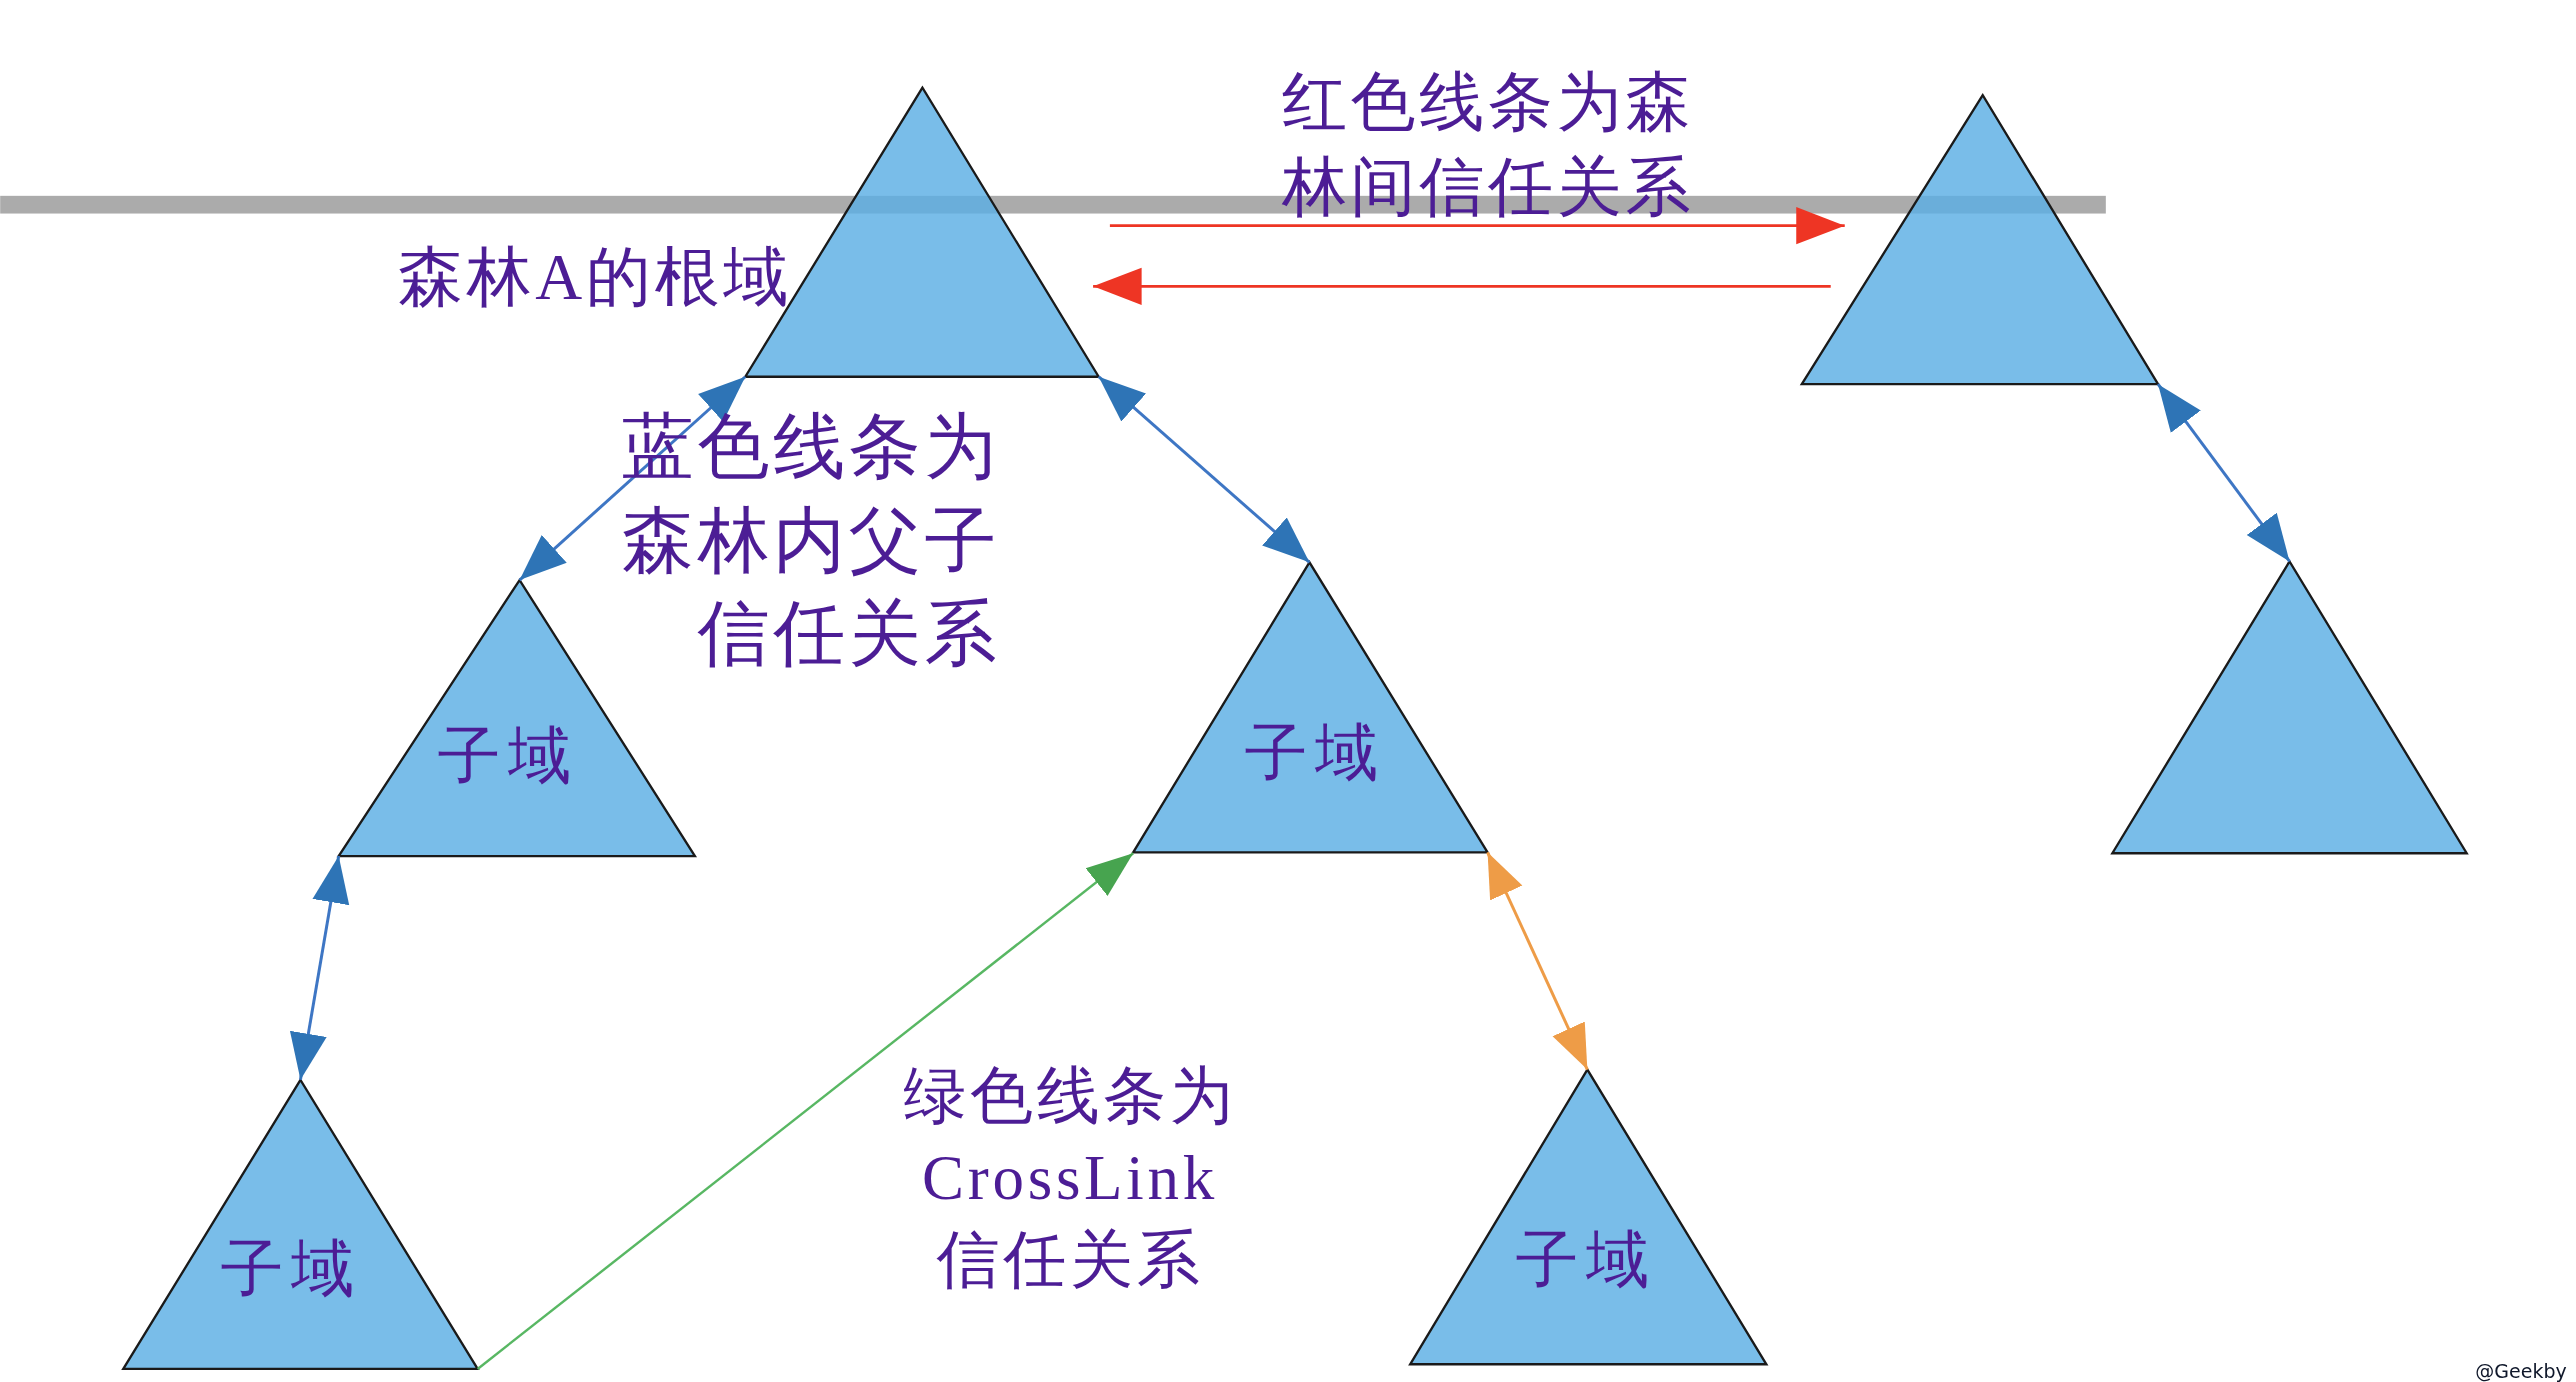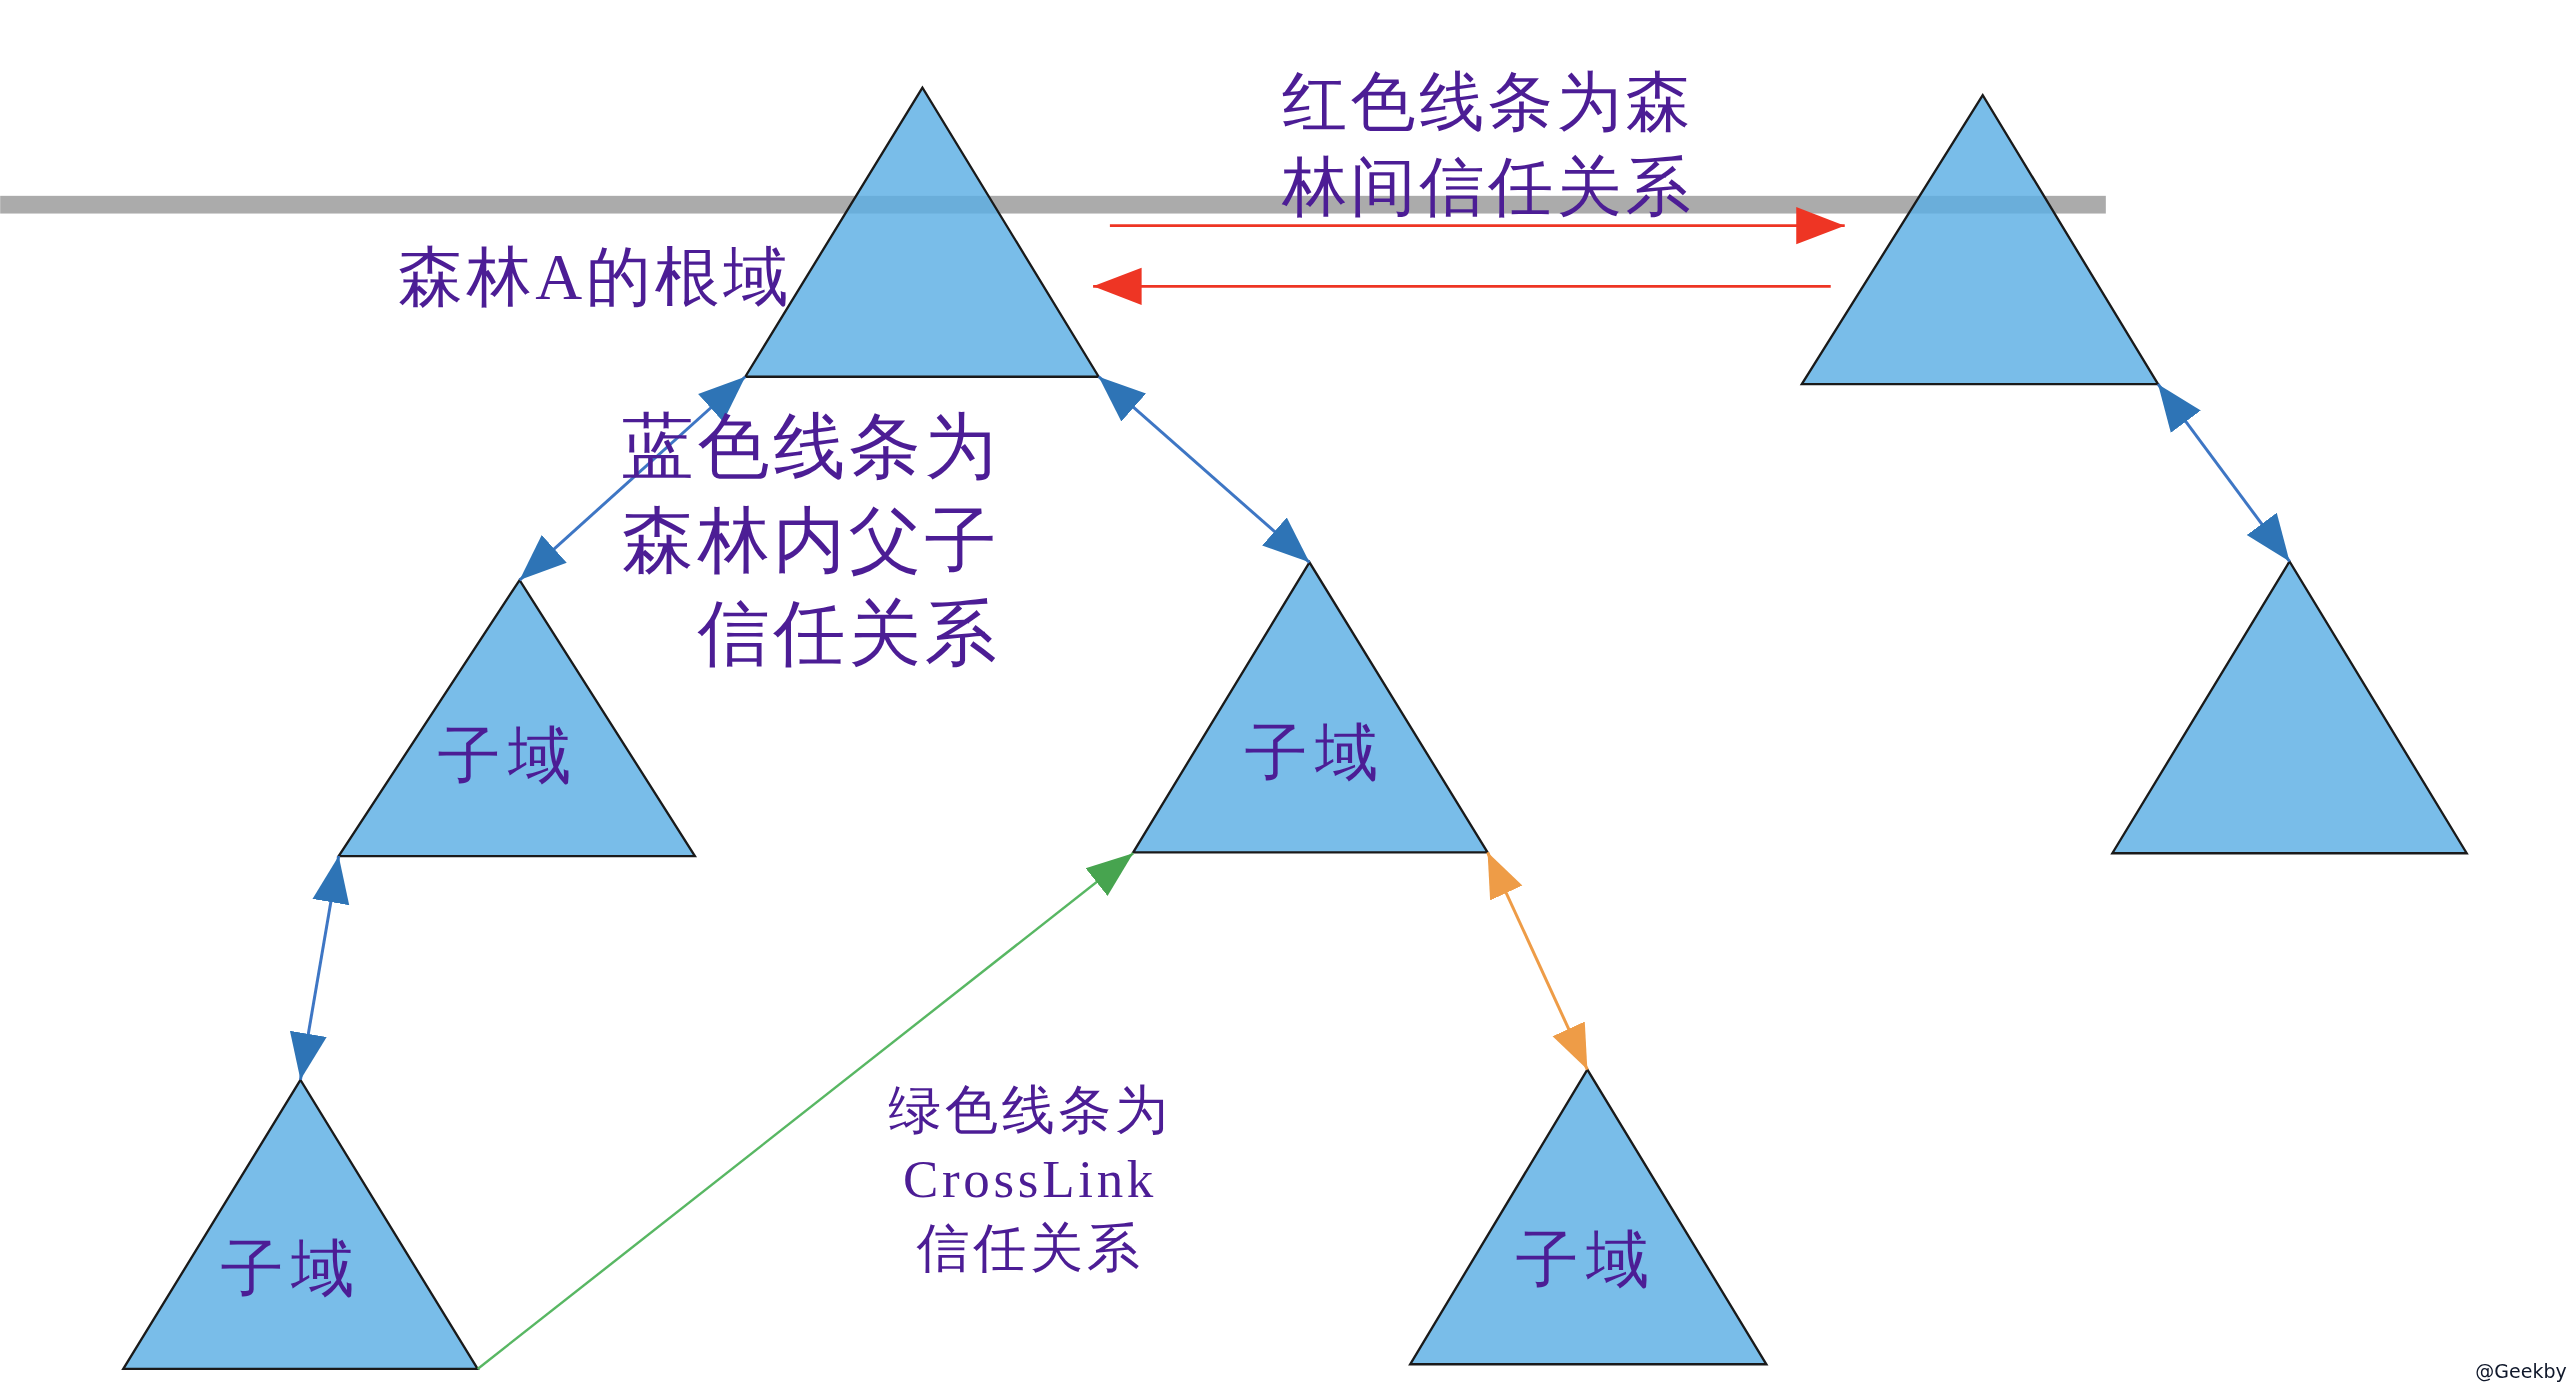--- a/index.html
+++ b/index.html
@@ -10,21 +10,21 @@
   }
   .canvas svg { position:absolute; left:0; top:0; }
   .lbl {
     position:absolute; transform:translate(-50%,-50%);
     white-space:pre-line; text-align:center; color:#4c1d95;
     line-height:1.30; letter-spacing:3.7px;
   }
   .lbl-root   { font-size:65px; }
   .lbl-red    { font-size:65px; }
   .lbl-blue   { font-size:72px;text-align:right; }
-  .lbl-green  { font-size:53px; }
+  .lbl-green  { font-size:63px;margin-left:40px; }
   .lbl-orange { font-size:63px; }
   .node-lbl   { font-size:63px; letter-spacing:7.5px; }
   .watermark {
     position:absolute; right:9.3px; bottom:0;
     font-family:"DejaVu Sans","Liberation Sans",sans-serif;
     font-size:19px; color:#0f172a; letter-spacing:0;
   }
 </style>
 </head>
 <body>

